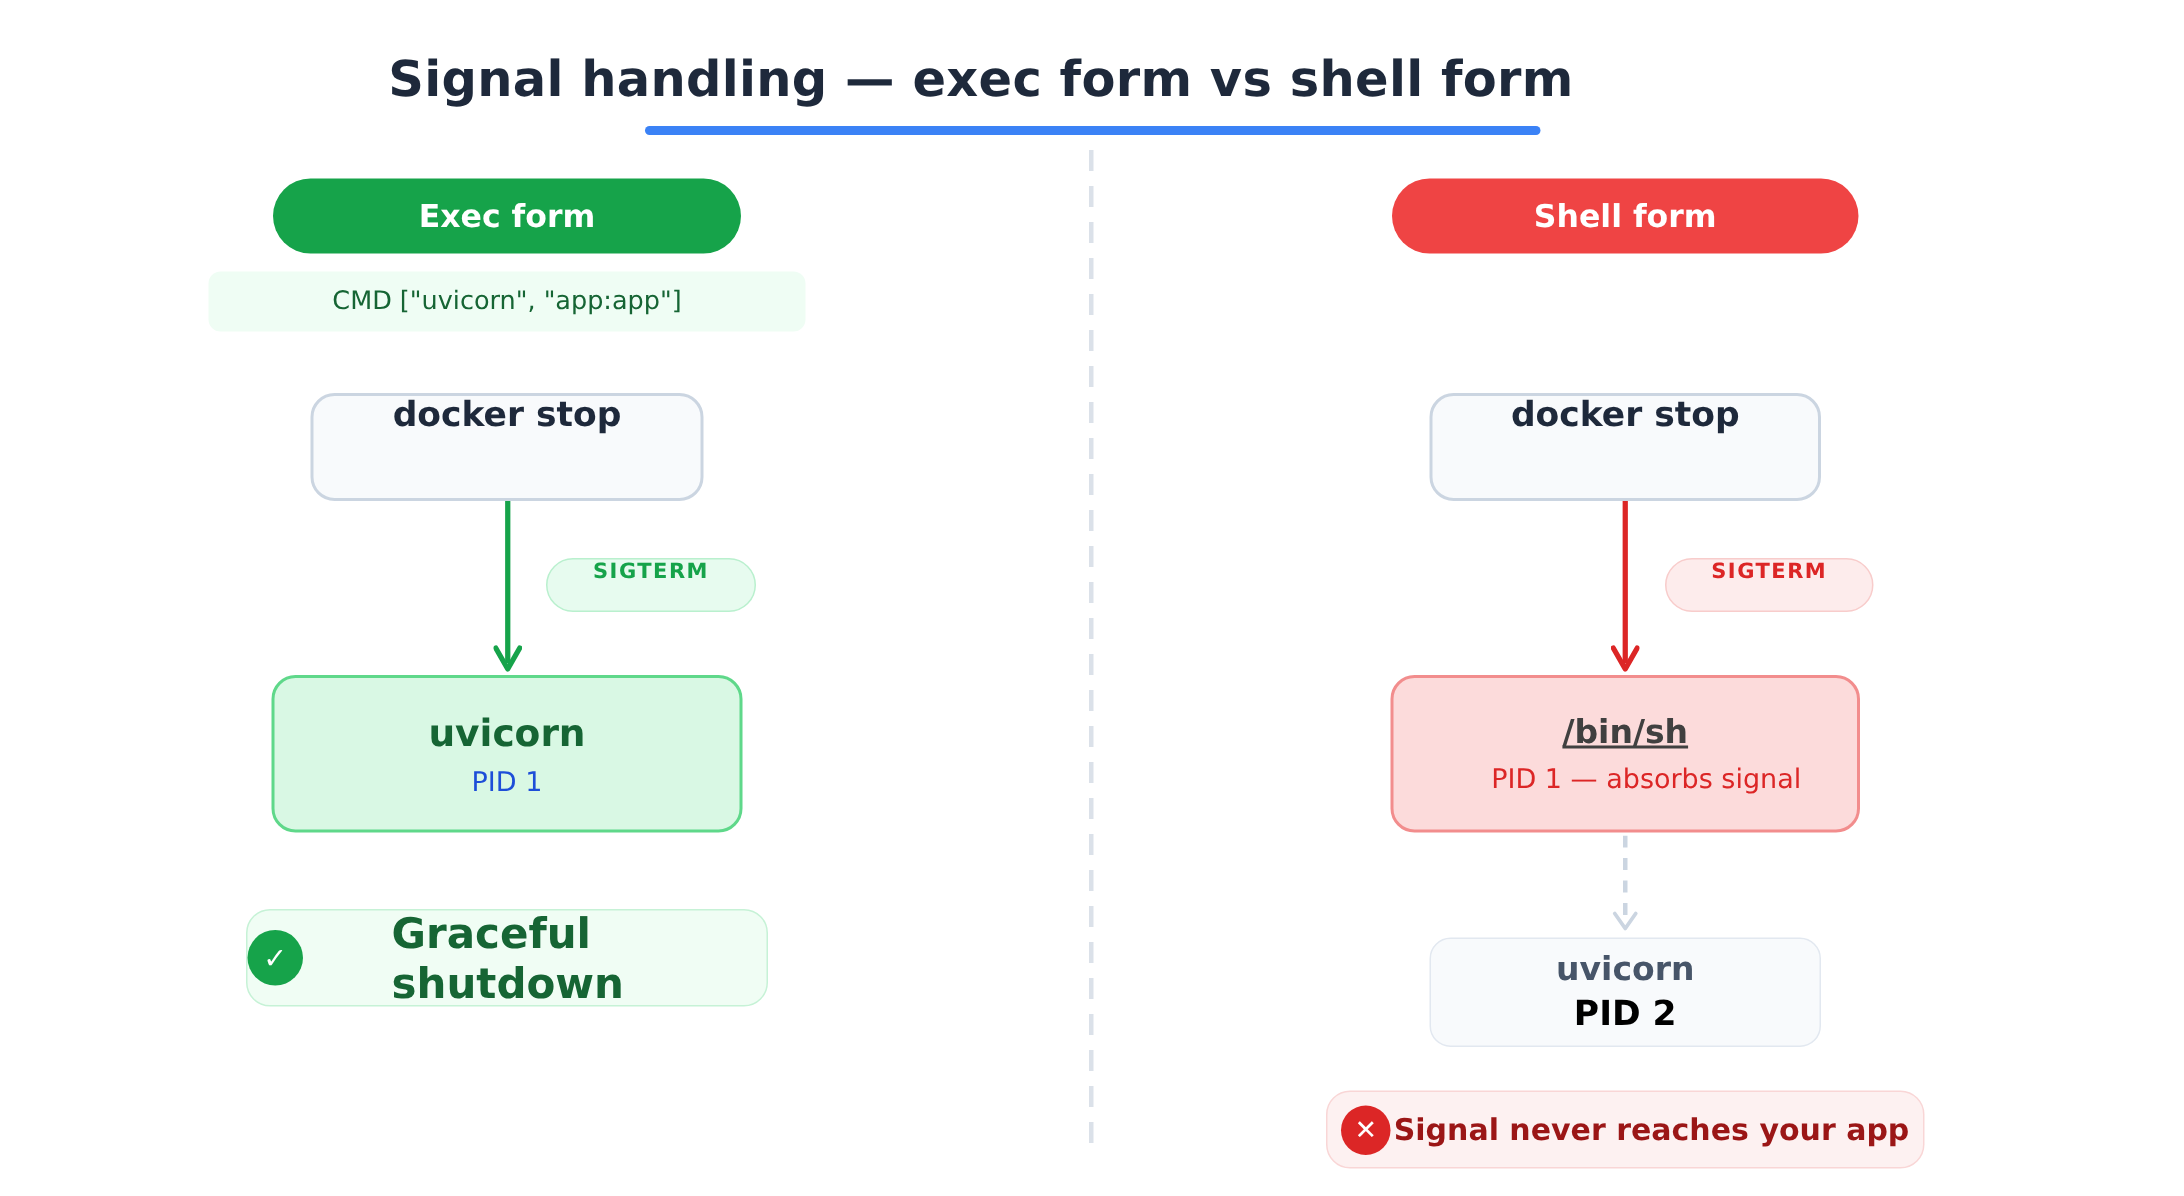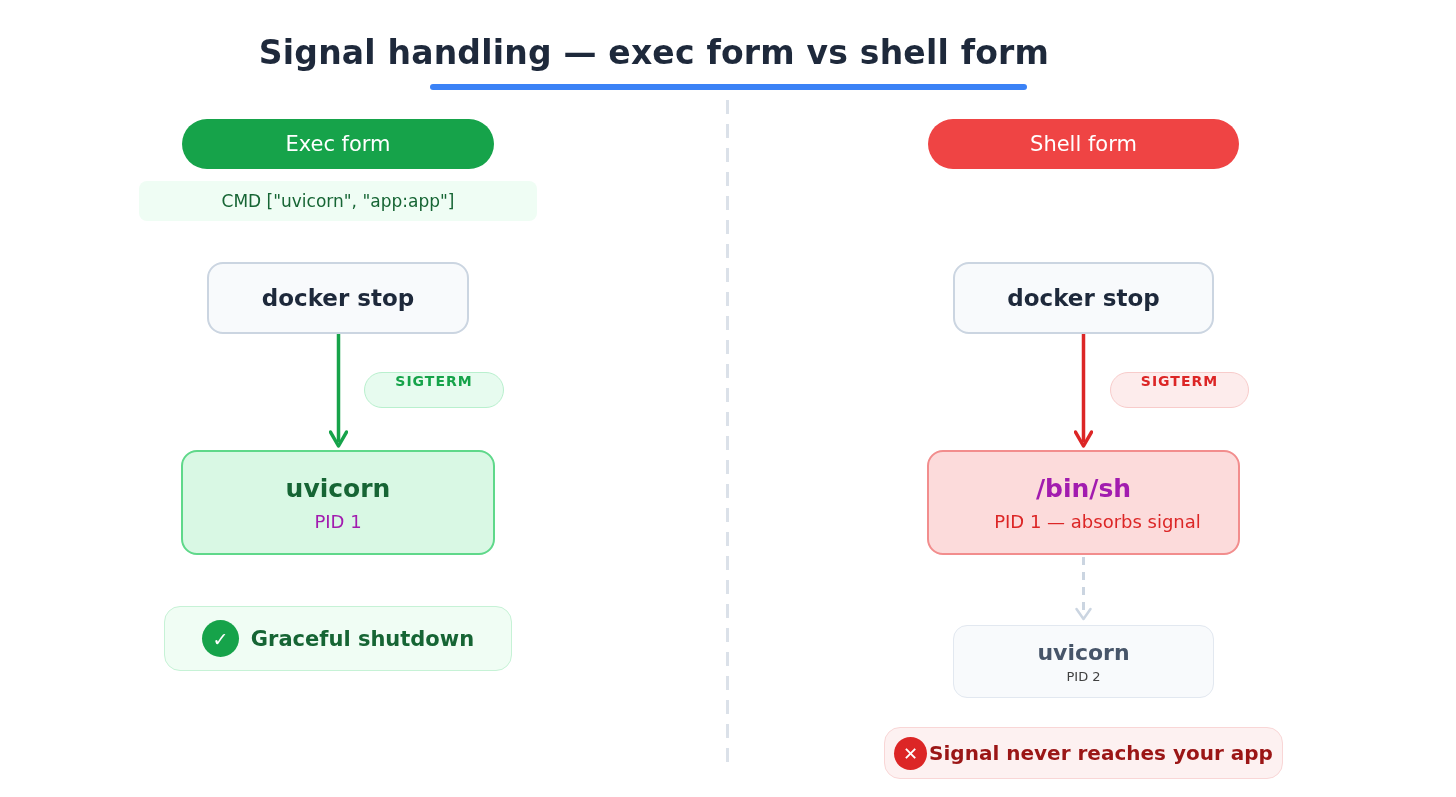--- a/index.html
+++ b/index.html
@@ -31,40 +31,40 @@
     top: 100px; left: 726px; width: 3px; height: 665px;
     background: repeating-linear-gradient(180deg, #dbe1e9 0px, #dbe1e9 14px, transparent 14px, transparent 24px);
   }
 
   .pill {
     height: 50px;
     border-radius: 25px;
     display: flex; align-items: center; justify-content: center;
     color: #ffffff;
     font-size: 21px;
-    font-weight: normal;
+    font-weight: bold;
   }
   .pill-exec { top: 119px; left: 182px; width: 312px; background: #16a34a; }
   .pill-shell { top: 119px; left: 928px; width: 311px; background: #ef4444; }
 
   .cmd-box {
     height: 40px;
     border-radius: 8px;
     display: flex; align-items: center; justify-content: center;
     font-size: 17px;
   }
   .cmd-exec { top: 181px; left: 139px; width: 398px; background: #effdf4; color: #166534; }
   .cmd-shell { top: 181px; left: 884px; width: 399px; background: #fdf0f0; color: #a32121; }
 
   .docker-box {
     height: 72px;
     background: #f8fafc;
     border: 2px solid #cbd5e1;
     border-radius: 16px;
-    display: flex; align-items: center; justify-content: center;
+    display: flex; justify-content: center;
     font-size: 23px;
     font-weight: bold;
     color: #1e293b;
   }
   .docker-exec { top: 262px; left: 207px; width: 262px; }
   .docker-shell { top: 262px; left: 953px; width: 261px; }
 
   .arrow-svg { display: block; }
   .arrow-exec { top: 334px; left: 329px; }
   .arrow-shell { top: 334px; left: 1074px; }
@@ -82,47 +82,47 @@
   .badge-shell { top: 372px; left: 1110px; width: 139px; background: #fdecec; border: 1.5px solid #f8cccb; color: #dc2626; }
 
   .process-box {
     height: 105px;
     border-radius: 16px;
     display: flex; flex-direction: column; align-items: center; justify-content: center;
     gap: 8px;
   }
   .process-exec { top: 450px; left: 181px; width: 314px; background: #d9f8e4; border: 2px solid #5fd88a; }
   .process-exec .process-name { font-size: 25px; font-weight: bold; color: #166534; }
-  .process-exec .process-pid { font-size: 18px; color: #a21caf; }
+  .process-exec .process-pid { font-size: 18px; color: #1d4ed8; }
   .process-shell { top: 450px; left: 927px; width: 313px; background: #fcdbdb; border: 2px solid #f28d8d; }
-  .process-shell .process-name { font-size: 25px; font-weight: bold; color: #a21caf; }
+  .process-shell .process-name { font-size: 22px; font-weight: bold; color: #404040; text-decoration: underline; }
   .process-shell .process-pid { font-size: 18px; color: #dc2626; margin-left: 28px; }
 
   .child-box {
     top: 625px; left: 953px; width: 261px; height: 73px;
     background: #f8fafc;
     border: 1.5px solid #e2e8f0;
     border-radius: 14px;
     display: flex; flex-direction: column; align-items: center; justify-content: center;
     gap: 4px;
   }
   .child-box .process-name { font-size: 22px; font-weight: bold; color: #475569; }
-  .child-box .process-pid { font-size: 13px; color: #404040; }
+  .child-box .process-pid { font-size: 23px; color: #000000; font-weight: bold; }
 
   .outcome-box {
     border-radius: 16px;
     display: flex; align-items: center; justify-content: center;
   }
   .outcome-exec {
     top: 606px; left: 164px; width: 348px; height: 65px;
     background: #f0fdf4;
     border: 1.5px solid #c6f2d6;
     gap: 12px;
   }
-  .outcome-exec .outcome-text { font-size: 21px; font-weight: bold; color: #166534; }
+  .outcome-exec .outcome-text { font-size: 28px; font-weight: bold; color: #166534; margin-left: 47px; }
   .outcome-shell {
     top: 727px; left: 884px; width: 399px; height: 52px;
     background: #fdf1f1;
     border: 1.5px solid #f9d6d6;
     gap: 0px;
   }
   .outcome-shell .outcome-text { font-size: 20px; font-weight: bold; color: #9b1616; white-space: nowrap; }
 
   .icon-circle {
     border-radius: 50%;

